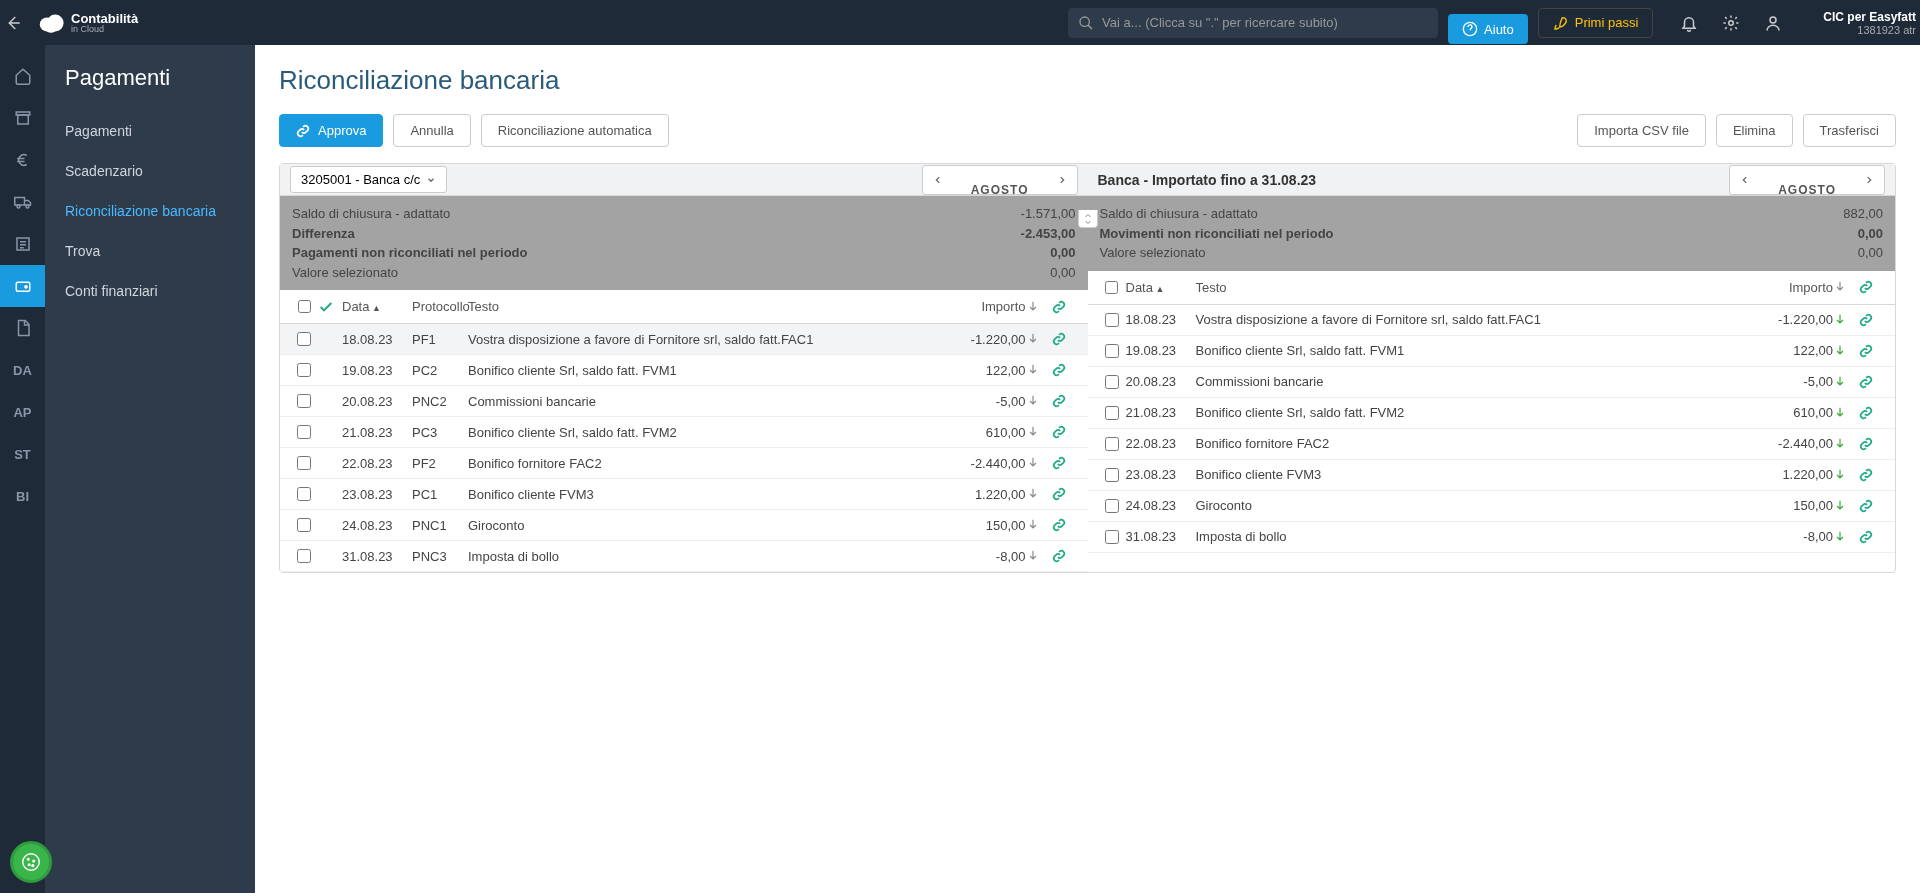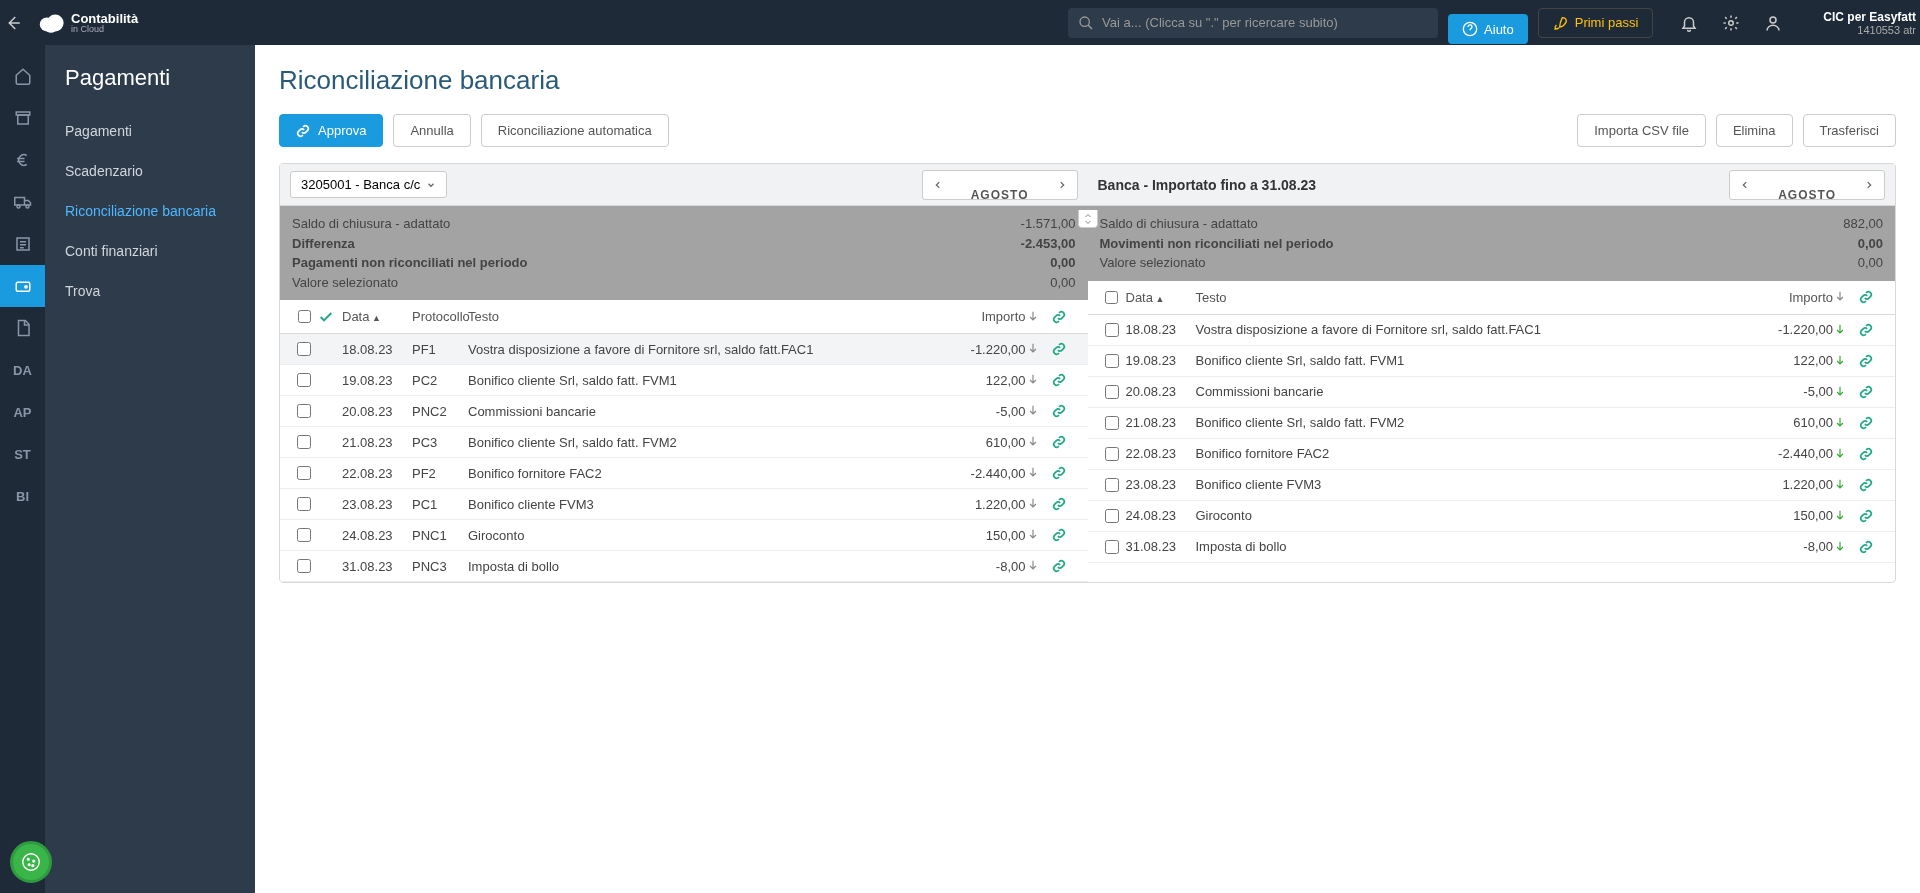--- a/index.html
+++ b/index.html
@@ -49,21 +49,21 @@
 
 .toolbar { padding:8px 24px 16px; display:flex; align-items:center; gap:10px; }
 .btn { border:1px solid #ccc; border-radius:4px; padding:8px 16px; font-size:13px; background:#fff; cursor:pointer; color:#555; }
 .btn-primary { background:#1a9be0; border-color:#1a9be0; color:#fff; display:flex; align-items:flex-end; gap:8px; }
 .toolbar-spacer { flex:1; }
 
 
 .panels { border:1px solid #d8d8d8; border-radius:4px; margin:0 24px; display:flex; position:relative; }
 .panel { flex:1; min-width:0; }
 .panel:first-child { border-right:1px solid #d8d8d8; }
-.panel-header { background:#f0f2f4; border-bottom:1px solid #d8d8d8; display:flex; align-items:center; height:42px; padding:0 10px; }
+.panel-header { background:#f0f2f4; border-bottom:1px solid #d8d8d8; display:flex; align-items:center; height:32px; padding:0 10px; }
 .account-dd { border:1px solid #ccc; border-radius:3px; padding:5px 10px; font-size:13px; background:#fff; display:flex; align-items:center; gap:6px; cursor:pointer; }
 .month-nav { margin-left:auto; border:1px solid #ccc; border-radius:3px; background:#fff; display:flex; align-items:center; height:30px; }
 .month-arrow { width:30px; display:flex; align-items:center; justify-content:center; cursor:pointer; color:#555; }
 .month-label { padding:0 18px; font-size:12px; font-weight:bold; letter-spacing:1px; color:#555;margin-top:20px; }
 .bank-title { font-size:14px; font-weight:bold; color:#333; }
 
 .summary { background:#a3a3a3; padding:8px 12px; font-size:13px; color:#444; }
 .summary-row { display:flex; justify-content:space-between; line-height:1.5; }
 .summary-row.bold { font-weight:bold; }
 
@@ -146,21 +146,21 @@
       </svg>
   </span>
   <span class="header-icon">
     <svg width="18" height="18" viewBox="0 0 24 24" fill="none" stroke="#ccc" stroke-width="2">
         <circle cx="12" cy="8" r="4"></circle>
         <path d="M4 22c0-4 4-7 8-7s8 3 8 7"></path>
       </svg>
   </span>
   <div class="user-info">
     <div class="user-name">CIC per Easyfatt</div>
-    <div class="user-id">1410553 atr</div>
+    <div class="user-id">1381923 atr</div>
   </div>
 </div>
 
 <div class="icon-rail">
   <div class="rail-item">
       <svg width="18" height="18" viewBox="0 0 24 24" fill="none" stroke="currentColor" stroke-width="2">
         <path d="M3 11l9-8 9 8v10a2 2 0 01-2 2H5a2 2 0 01-2-2z"></path>
       </svg>
     </div>
   <div class="rail-item">
@@ -205,22 +205,22 @@
   <div class="rail-item">ST</div>
   <div class="rail-item">BI</div>
 </div>
 
 <div class="sidebar">
   <div class="sidebar-title">Pagamenti</div>
   <div id="sidebar-items">
       <div class="sidebar-item">Pagamenti</div>
       <div class="sidebar-item">Scadenzario</div>
       <div class="sidebar-item active">Riconciliazione bancaria</div>
+      <div class="sidebar-item">Trova</div>
       <div class="sidebar-item">Conti finanziari</div>
-      <div class="sidebar-item">Trova</div>
     </div>
 </div>
 
 <div class="main">
   <div class="page-header">
     <div class="page-title">Riconciliazione bancaria</div>
   </div>
 
   <div class="toolbar">
     <button class="btn btn-primary">

